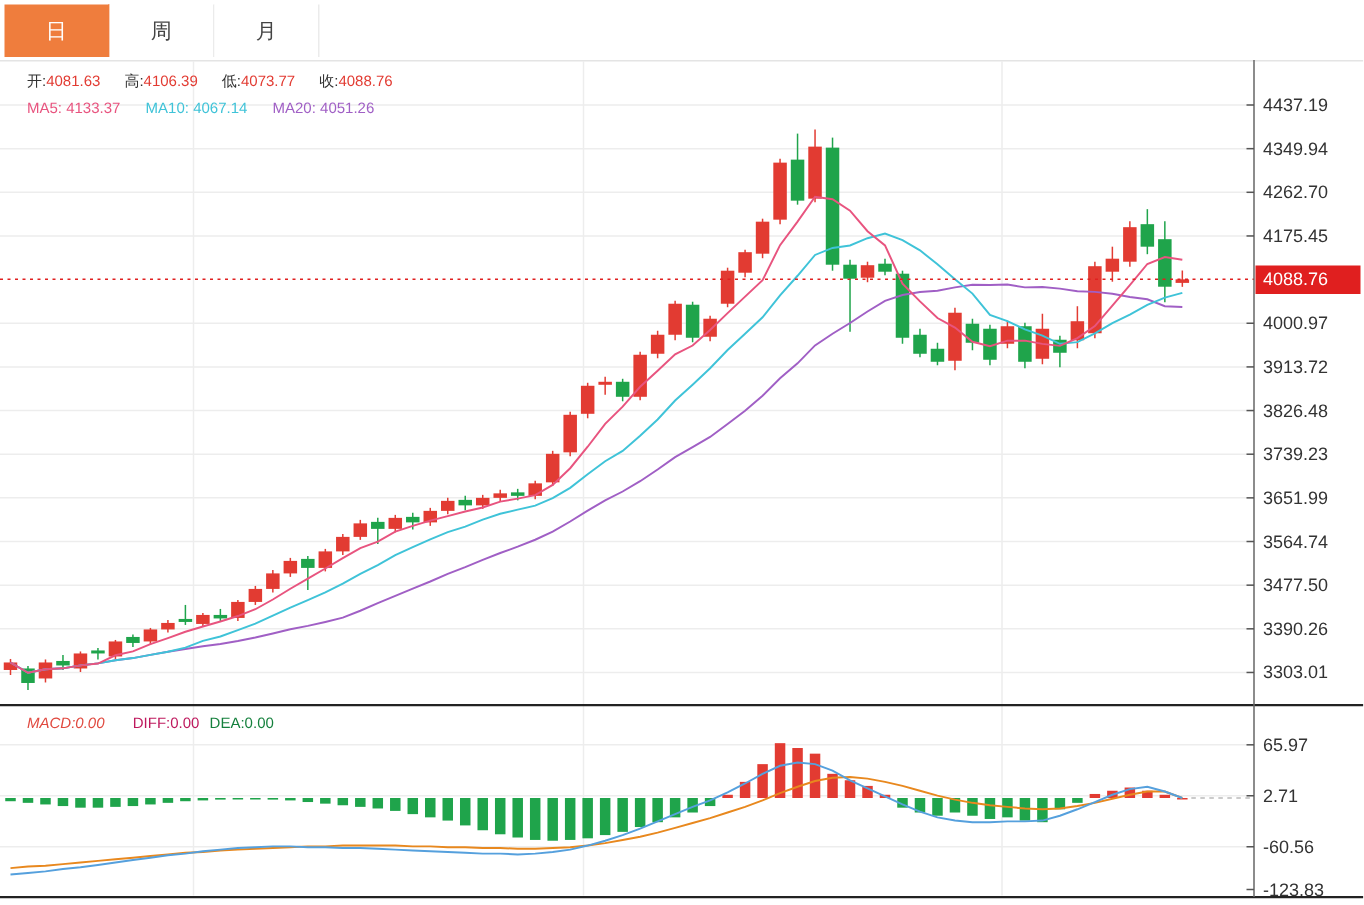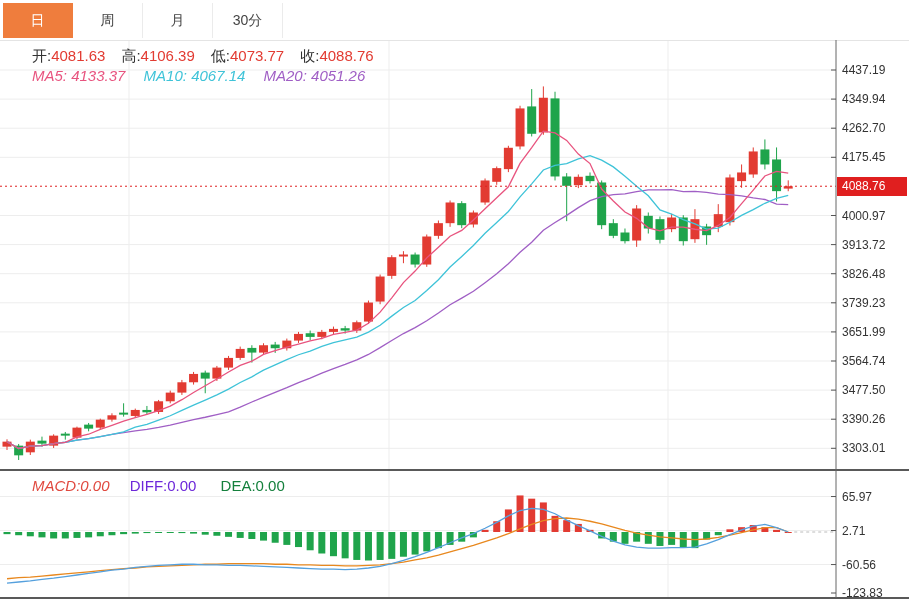--- a/index.html
+++ b/index.html
@@ -6,44 +6,43 @@
   .stage{position:relative;width:909px;height:603px;background:#fff;overflow:hidden;
          font-family:"Liberation Sans",sans-serif;}
   
   .tabbar{position:absolute;left:0;top:0;width:909px;height:40px;background:#fff;
           display:flex;align-items:flex-start;padding-left:3px;box-sizing:border-box;z-index:6;}
   .tab{width:70px;height:35px;margin-top:3px;display:flex;align-items:center;justify-content:center;
        font-size:14px;color:#444;border-right:1px solid #ebebeb;box-sizing:border-box;cursor:pointer;
        background:#fff;}
   .tab.active{background:#ef7d3d;color:#fff;border-right-color:#ef7d3d;}
   
-  .legend{position:absolute;left:32px;font-size:15px;z-index:5;white-space:nowrap;}
+  .legend{position:absolute;left:18px;font-size:10px;z-index:5;white-space:nowrap;}
   .legend .lab{color:#333;}
   .legend .val{color:#e23b32;margin-right:16px;}
   .legend .ma5{color:#e8547f;margin-right:14px;}
   .legend .ma10{color:#3fc3d8;margin-right:14px;}
   .legend .ma20{color:#a05fc5;}
   .legend .macd{color:#e0493f;margin-right:16px;font-style:italic;}
-  .legend .diff{color:#6d28d9;margin-right:20px;}
+  .legend .diff{color:#be185d;margin-right:4px;}
   .legend .dea{color:#15803d;}
   
   .price-tag{position:absolute;left:837px;top:177px;width:70px;height:19px;background:#e01f1f;
              color:#fff;font-size:12px;line-height:19px;padding-left:5px;box-sizing:border-box;z-index:5;}
   svg.plot{position:absolute;left:0;top:0;z-index:1;}
 </style>
 </head>
 <body>
 
 <div class="stage">
 
   <div class="tabbar">
     <div class="tab active">日</div>
     <div class="tab">周</div>
     <div class="tab">月</div>
-    <div class="tab">30分</div>
   </div>
 
   <svg id="chart-svg" class="plot" width="909" height="603">
       <line x1="129" y1="41" x2="129" y2="597" stroke="#ededed"></line>
       <line x1="389" y1="41" x2="389" y2="597" stroke="#ededed"></line>
       <line x1="668" y1="41" x2="668" y2="597" stroke="#ededed"></line>
       <line x1="0" y1="70" x2="836" y2="70" stroke="#ededed"></line>
       <line x1="0" y1="99.10273515677117" x2="836" y2="99.10273515677117" stroke="#ededed"></line>
       <line x1="0" y1="128.20213475650425" x2="836" y2="128.20213475650425" stroke="#ededed"></line>
       <line x1="0" y1="157.30486991327544" x2="836" y2="157.30486991327544" stroke="#ededed"></line>
@@ -307,21 +306,21 @@
       <line x1="831" y1="564.551" x2="836" y2="564.551" stroke="#555"></line>
       <text x="842" y="568.551" font-size="12" fill="#333333">-60.56</text>
       <line x1="831" y1="593" x2="836" y2="593" stroke="#555"></line>
       <text x="842" y="597" font-size="12" fill="#333333">-123.83</text>
     </svg>
 
   <div class="legend" style="top:47px;">
     <span class="lab">开:</span><span class="val">4081.63</span><span class="lab">高:</span><span class="val">4106.39</span><span class="lab">低:</span><span class="val">4073.77</span><span class="lab">收:</span><span class="val">4088.76</span>
   </div>
 
-  <div class="legend" style="top:67px;font-style:italic;">
+  <div class="legend" style="top:67px;">
     <span class="ma5"><span>MA5:</span> <span>4133.37</span></span>
     <span class="ma10"><span>MA10:</span> <span>4067.14</span></span>
     <span class="ma20"><span>MA20:</span> <span>4051.26</span></span>
   </div>
 
   <div class="legend" style="top:477px;">
     <span class="macd"><span>MACD:</span><span>0.00</span></span>
     <span class="diff"><span>DIFF:</span><span>0.00</span></span>
     <span class="dea"><span>DEA:</span><span>0.00</span></span>
   </div>

